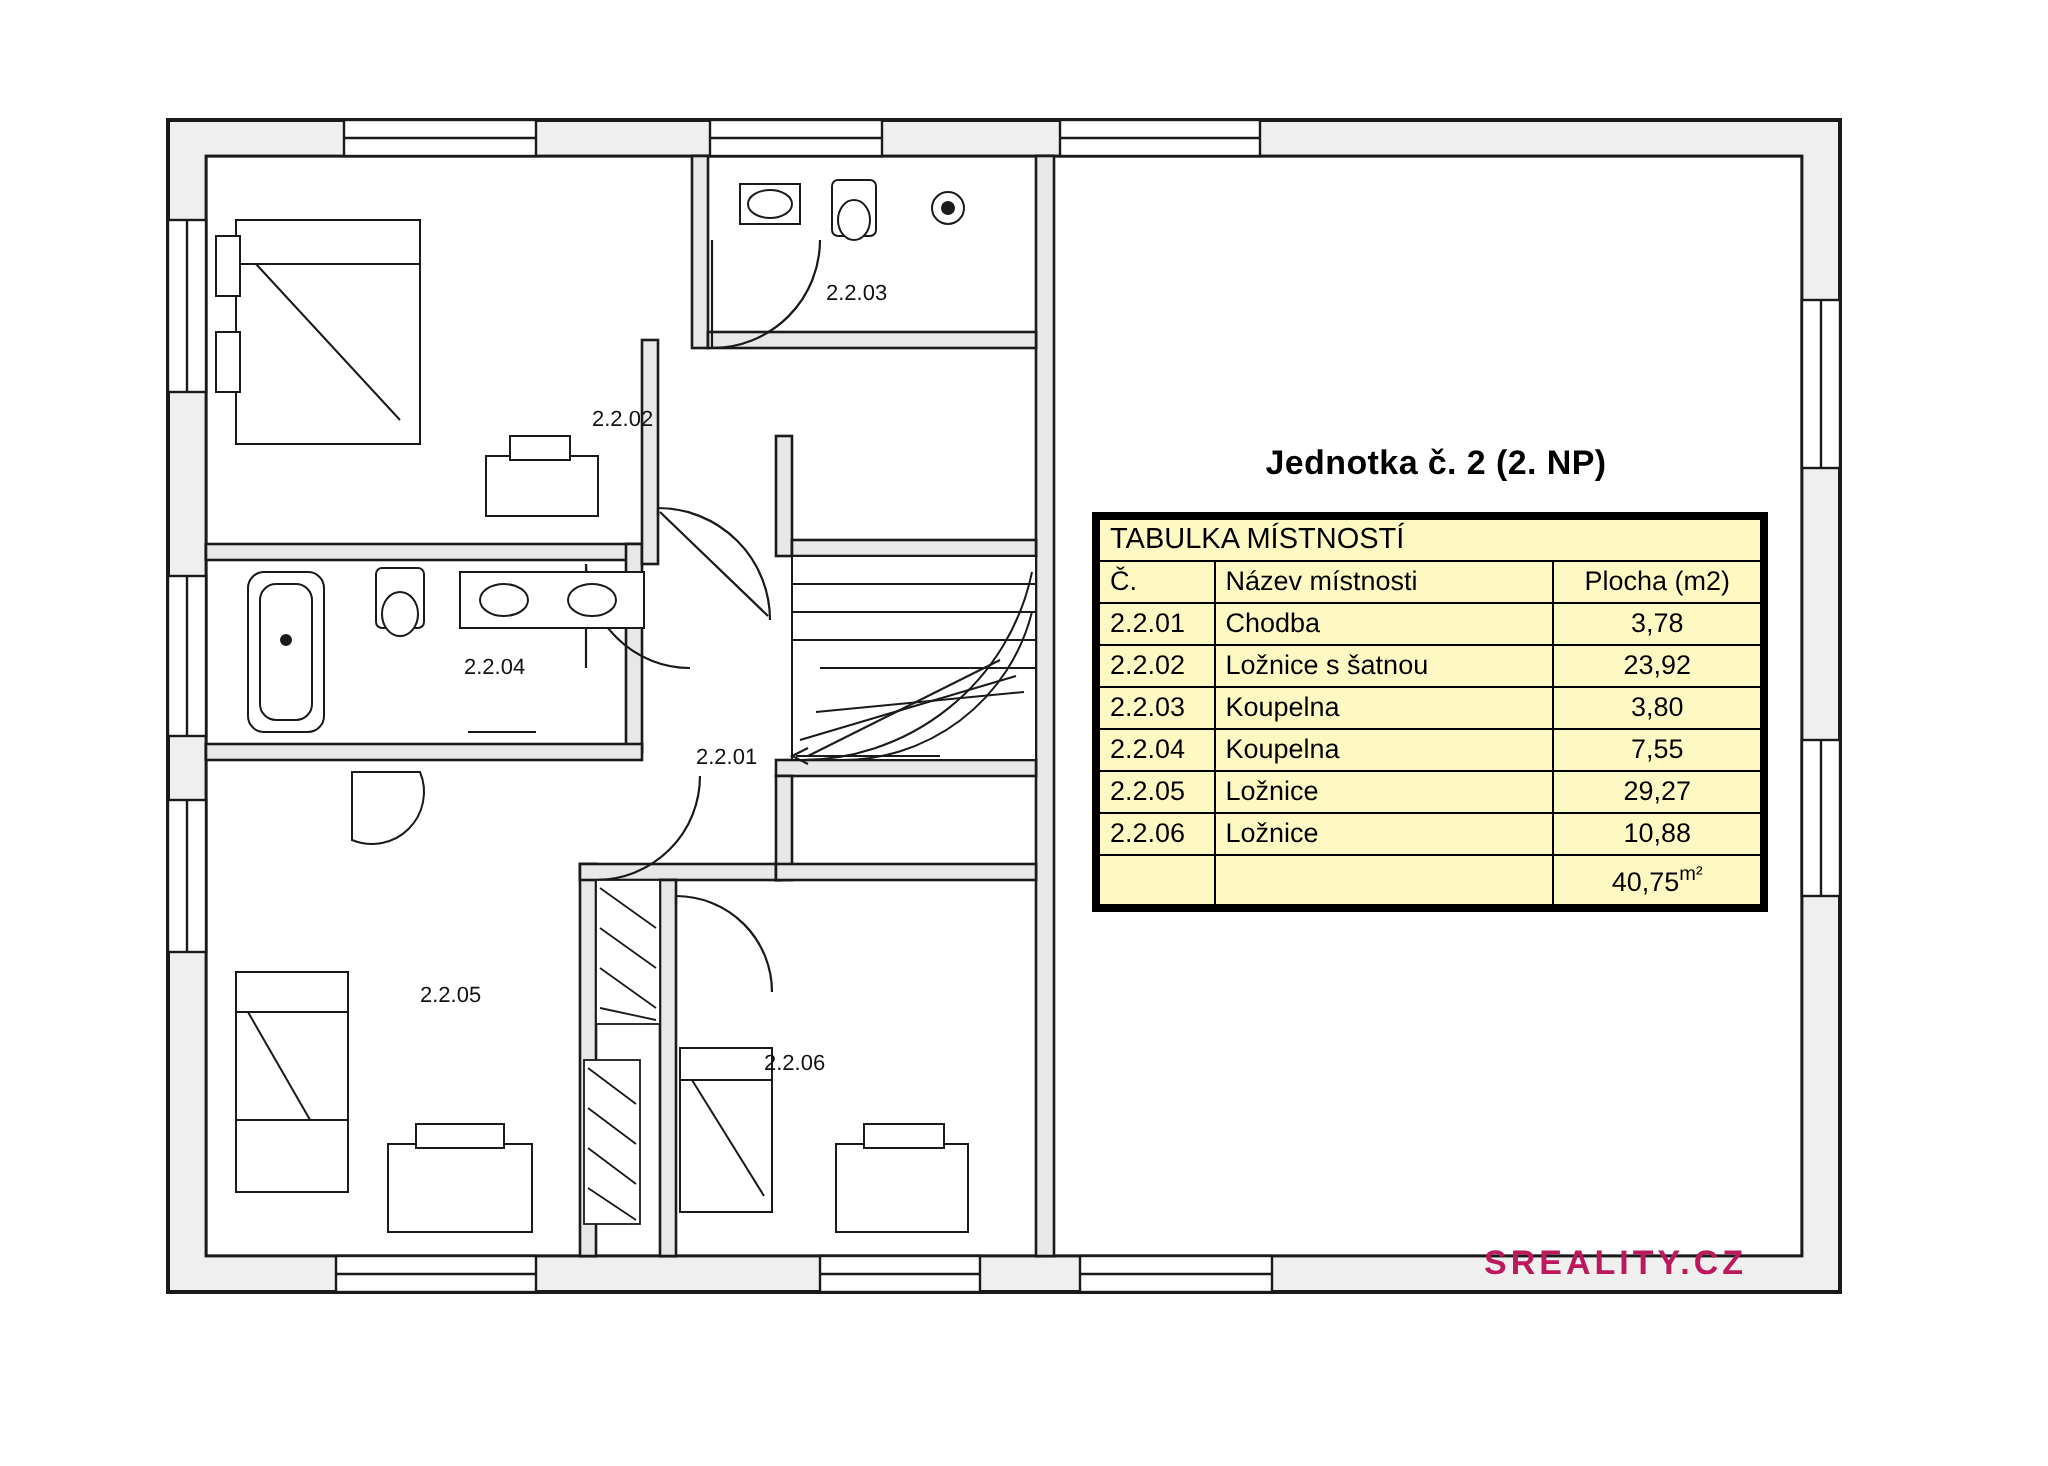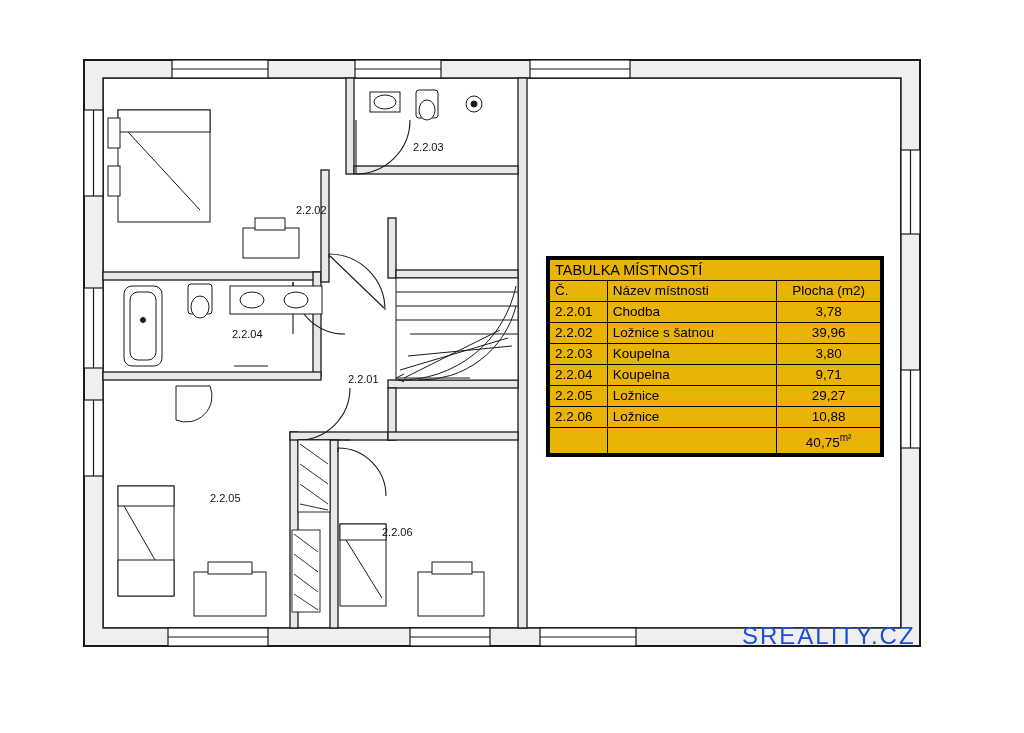--- a/index.html
+++ b/index.html
@@ -36,21 +36,21 @@
     font-weight: bold;
     letter-spacing: 0.2px;
   }
   
   #room-table {
     position: absolute;
     left: 546px;
     top: 256px;
     width: 338px;
     border: 3px solid #000;
-    background: #eab308;
+    background: #fef9c3;
     font-size: 13.5px;
     box-sizing: border-box;
   }
   #room-table table {
     border-collapse: collapse;
     width: 100%;
   }
   #room-table td, #room-table th {
     border: 1px solid #000;
     padding: 2px 5px;
@@ -91,24 +91,24 @@
     position: absolute;
     font-size: 11px;
     color: #111;
     white-space: nowrap;
   }
   
   #watermark {
     position: absolute;
     left: 742px;
     top: 622px;
-    font-size: 24px;
-    color: #1d4ed8;
+    font-size: 17px;
+    color: #be185d;
     letter-spacing: 2px;
-    font-weight: normal;
+    font-weight: bold;
     user-select: none;
   }
 </style>
 </head>
 <body>
 
 <div id="page">
 
   <svg class="plan-svg" width="1024" height="733" viewBox="0 0 1024 733">
     <g fill="none" stroke="#1a1a1a" stroke-width="1.4">
@@ -284,51 +284,52 @@
     </g>
   </svg>
 
   <div class="room-label" style="left:413px; top:141px;">2.2.03</div>
   <div class="room-label" style="left:296px; top:204px;">2.2.02</div>
   <div class="room-label" style="left:232px; top:328px;">2.2.04</div>
   <div class="room-label" style="left:348px; top:373px;">2.2.01</div>
   <div class="room-label" style="left:210px; top:492px;">2.2.05</div>
   <div class="room-label" style="left:382px; top:526px;">2.2.06</div>
 
+  <div id="plan-title">Jednotka č. 2 (2. NP)</div>
 
   <div id="room-table">
     <table>
       <tbody>
         <tr class="tbl-caption">
           <td colspan="3">TABULKA MÍSTNOSTÍ</td>
         </tr>
         <tr class="hdr">
           <td class="col-num">Č.</td>
           <td class="col-name">Název místnosti</td>
           <td class="col-area">Plocha (m2)</td>
         </tr>
         <tr>
           <td class="col-num">2.2.01</td>
           <td class="col-name">Chodba</td>
           <td class="col-area">3,78</td>
         </tr>
         <tr>
           <td class="col-num">2.2.02</td>
           <td class="col-name">Ložnice s šatnou</td>
-          <td class="col-area">39,96</td>
+          <td class="col-area">23,92</td>
         </tr>
         <tr>
           <td class="col-num">2.2.03</td>
           <td class="col-name">Koupelna</td>
           <td class="col-area">3,80</td>
         </tr>
         <tr>
           <td class="col-num">2.2.04</td>
           <td class="col-name">Koupelna</td>
-          <td class="col-area">9,71</td>
+          <td class="col-area">7,55</td>
         </tr>
         <tr>
           <td class="col-num">2.2.05</td>
           <td class="col-name">Ložnice</td>
           <td class="col-area">29,27</td>
         </tr>
         <tr>
           <td class="col-num">2.2.06</td>
           <td class="col-name">Ložnice</td>
           <td class="col-area">10,88</td>

